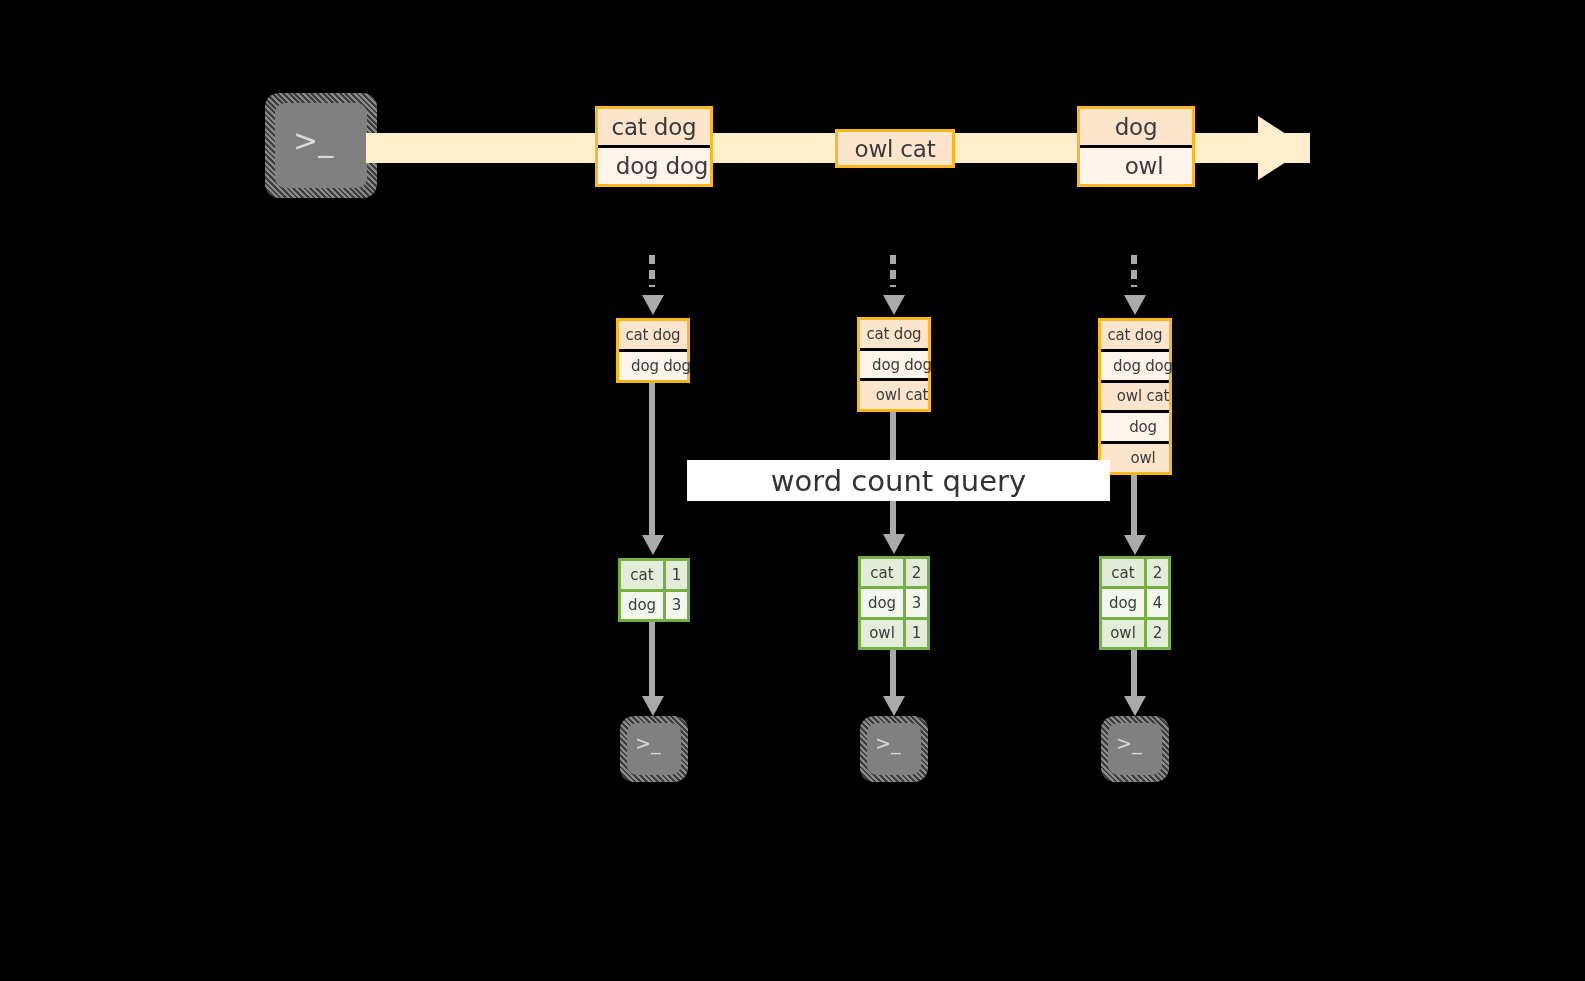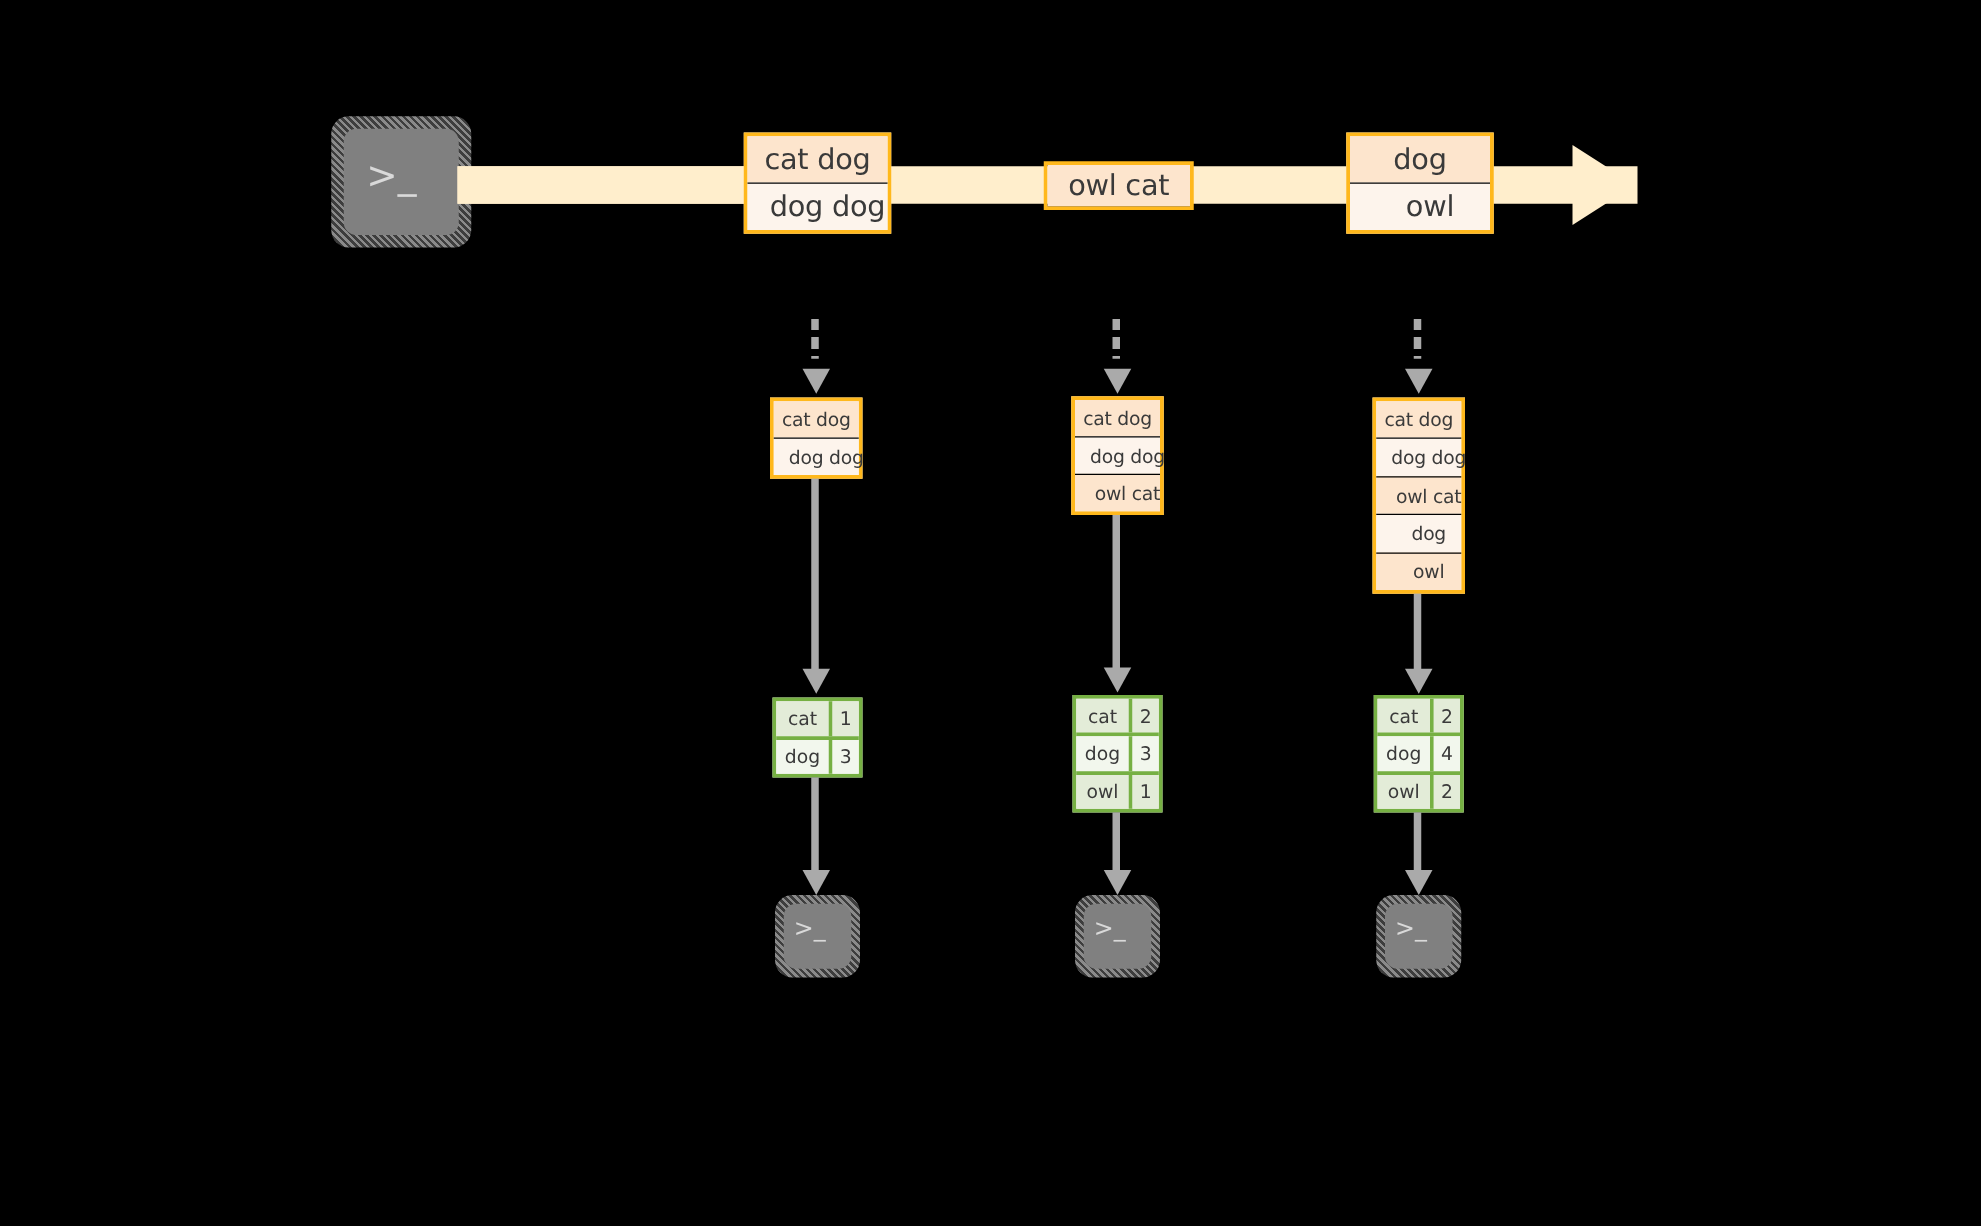--- a/index.html
+++ b/index.html
@@ -67,21 +67,21 @@
     flex: 1 1 auto;
     display: flex;
     align-items: center;
     justify-content: center;
     color: #3a3a3a;
     white-space: nowrap;
     letter-spacing: -0.2px;
   }
   .rec-row.shade { background: #fde5cd; }
   .rec-row.plain { background: #fdf4ec; }
-  .rec-row + .rec-row { border-top: 1px solid #000000; padding-left: 16px; }
+  .rec-row + .rec-row { border-top: 3px solid #000000; padding-left: 16px; }
 
   
   .res-box {
     position: absolute;
     box-sizing: border-box;
     border: 3px solid #76b043;
     background: #eef5e7;
     display: flex;
     flex-direction: column;
   }
@@ -282,14 +282,15 @@
     <div class="shaft-solid" style="left:9px; top:0px; width:6px; height:50px;"></div>
     <div class="head" style="left:2px; top:46px;"></div>
   </div>
 
   <div class="terminal" style="left:1101px; top:716px; width:68px; height:66px;">
     <div class="hatch"></div>
     <div class="face" style="left:7px; top:7px; right:7px; bottom:7px;"></div>
     <div class="prompt" style="left:15px; top:18px; font-size:19px;">&gt;_</div>
   </div>
 
+  <div class="query-label" style="left:687px; top:460px; width:423px; height:41px; font-size:29px;">word count query</div>
 
 </div>
 
 </body></html>

